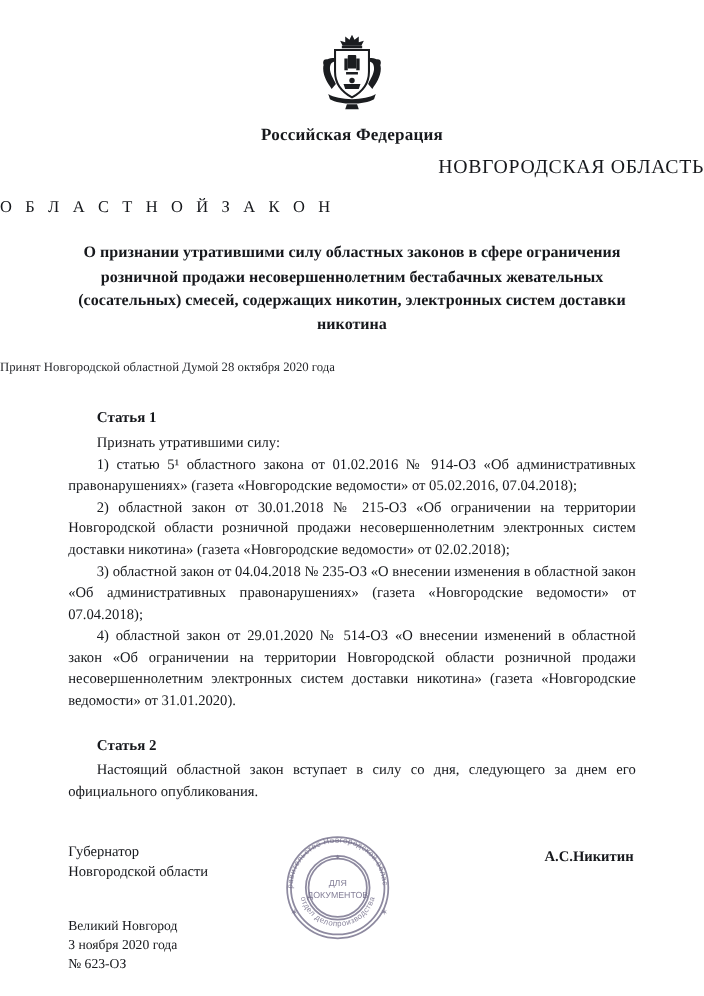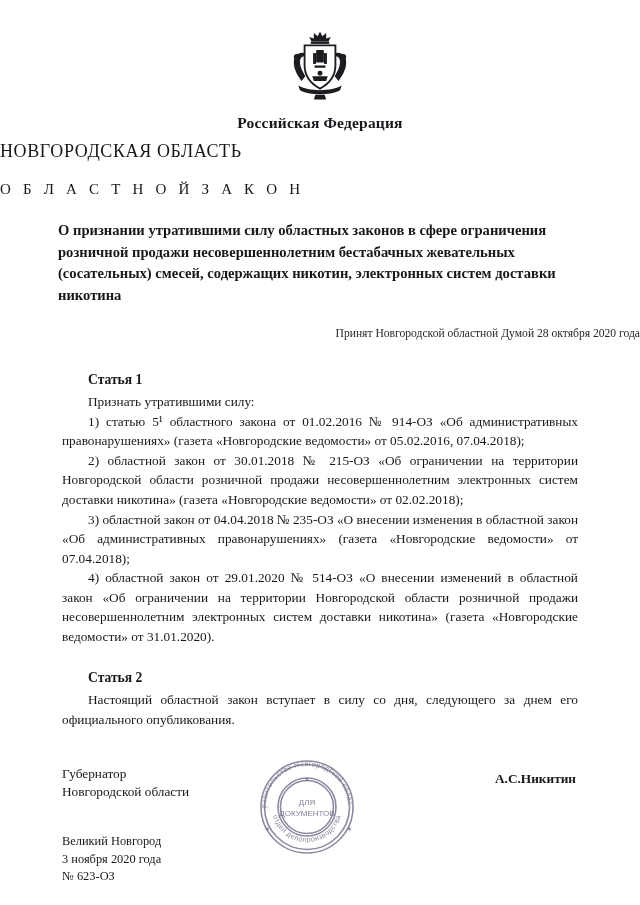--- a/index.html
+++ b/index.html
@@ -37,39 +37,39 @@
 
   
   .country {
     text-align: center;
     font-weight: bold;
     font-size: 15.5px;
     margin-top: 10px;
     letter-spacing: 0.2px;
   }
   .region {
-    text-align: left;
+    text-align: right;
     font-size: 18px;
     margin-top: 9px;
     letter-spacing: 0.6px;
   }
   .lawtype {
     font-size: 15px;
     margin-top: 19px;
     letter-spacing: 4.2px;
   }
   .title {
-    text-align: left;
+    text-align: center;
     font-weight: bold;
     font-size: 14.6px;
     line-height: 1.48;
     margin: 22px 58px 0 58px;
   }
   .adopted {
-    text-align: right;
+    text-align: left;
     font-size: 11.6px;
     margin-top: 21px;
     color: #26282c;
   }
 
   
   .body {
     margin: 30px 62px 0 62px;
     font-size: 13.3px;
     line-height: 1.47;

